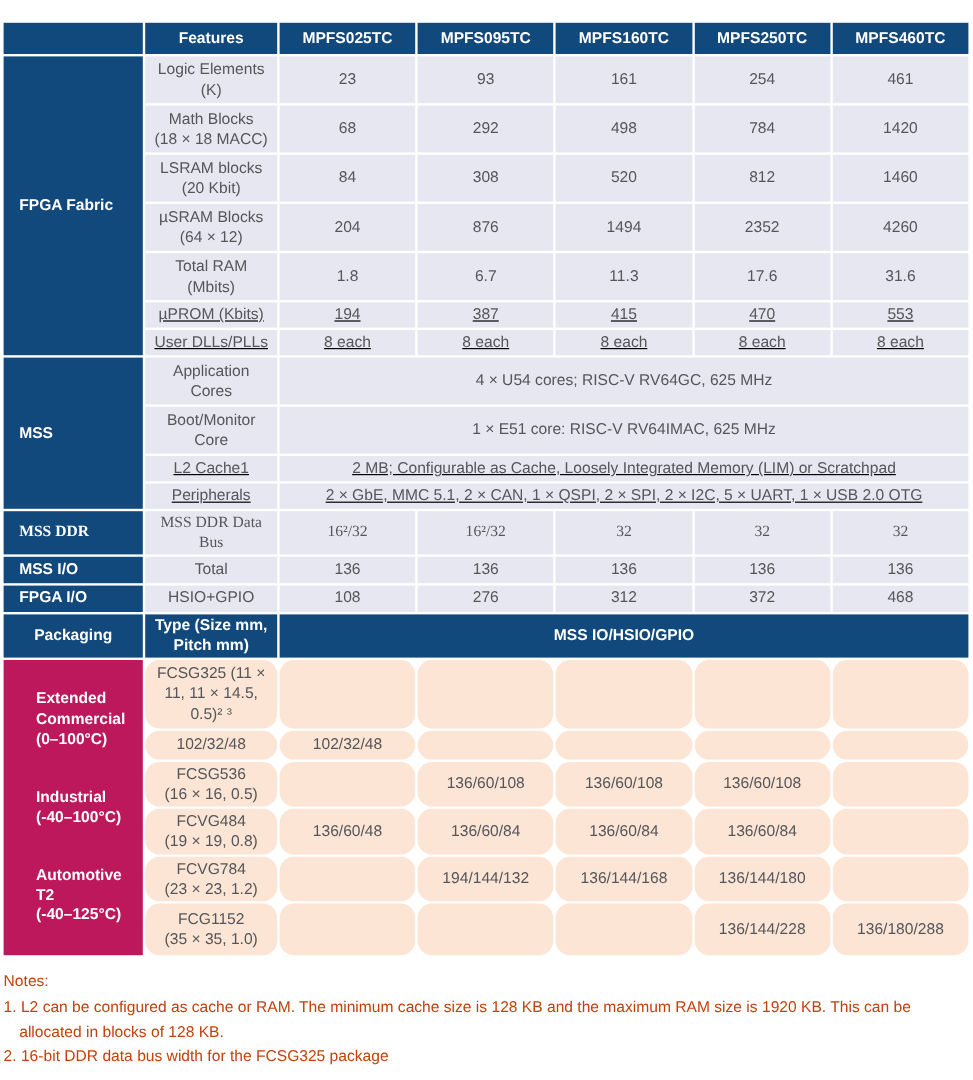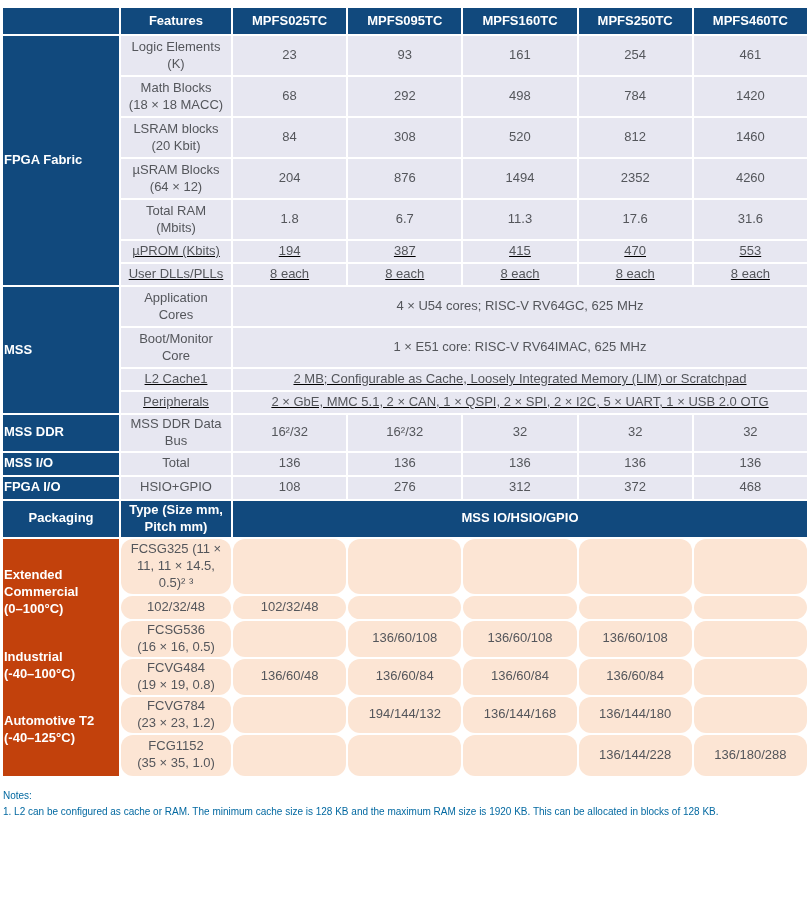--- a/index.html
+++ b/index.html
@@ -3,55 +3,55 @@
 <meta charset="utf-8">
 <style>
   html,body { margin:0; padding:0; background:#ffffff; }
   body { width:811px; height:900px; font-family:"Liberation Sans", sans-serif; }
 
   table.spec {
     border-collapse:separate;
     border-spacing:2px;
     table-layout:fixed;
     width:808px;
-    margin:6px 0 0 1px;
+    margin:17px 0 0 1px;
   }
   td {
     font-size:13px;
     color:#54565b;
     text-align:center;
     vertical-align:middle;
     padding:1px 4px;
     white-space:pre-line;
     line-height:1.3;
     overflow:hidden;
   }
   col.c-side { width:116px; }
   col.c-feat { width:110px; }
 
   .navy  { background:#11497d; color:#ffffff; font-weight:bold; }
-  .side  { text-align:left; padding-left:1px; }
+  .side  { text-align:left; padding-left:13px; }
   .side-center { text-align:center; padding-left:4px; }
   .cell  { background:#e7e7f1; }
-  .orange{ background:#c2410c; color:#ffffff; font-weight:bold; text-align:left; padding-left:1px; vertical-align:middle; }
+  .orange{ background:#be185d; color:#ffffff; font-weight:bold; text-align:left; padding-left:27px; vertical-align:middle; }
   .pcell { background:#fce5d4;border-radius:12px; }
 
   .r-head { height:26px; }
   .r-2l   { height:39px; }
   .r-1l   { height:21px;text-decoration:underline; }
-  .r-ddr  { height:33px; }
+  .r-ddr  { height:33px;font-family:Liberation Serif, serif; }
   .r-io   { height:22px; }
   .r-3l   { height:55px; }
   .r-pk1  { height:23px; }
   .r-pk   { height:36px;padding-left:26px; }
   .r-pk2  { height:41px; }
 
   .temp-group { margin:7px 0; white-space:pre-line; font-size:13px; }
 
-  .notes { margin:10px 0 0 3px; color:#0369a1; font-size:10px; line-height:1.55; }
+  .notes { margin:10px 0 0 3px; color:#c2410c; font-size:13px; line-height:1.55; }
   .notes .note { padding-left:13px; text-indent:-13px; max-width:800px; }
   .notes .notes-title { margin-bottom:1px; }
 </style>
 </head>
 <body>
 
 <table class="spec">
   <colgroup>
     <col class="c-side">
       <col class="c-feat">
@@ -255,13 +255,14 @@
     <td class="pcell"></td>
     <td class="pcell">136/144/228</td>
     <td class="pcell">136/180/288</td>
   </tr>
 </tbody>
   </table>
 
 <div class="notes">
   <div class="notes-title">Notes:</div>
   <div class="note">1. L2 can be configured as cache or RAM. The minimum cache size is 128 KB and the maximum RAM size is 1920 KB. This can be allocated in blocks of 128 KB.</div>
+  <div class="note">2. 16-bit DDR data bus width for the FCSG325 package</div>
 </div>
 
 </body></html>

